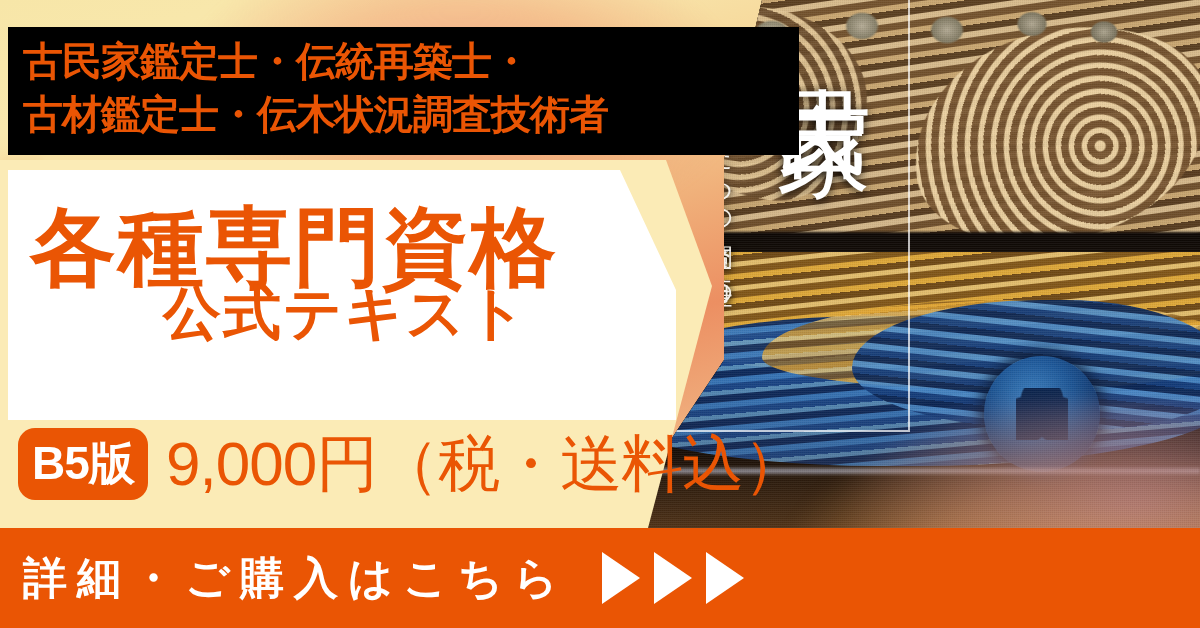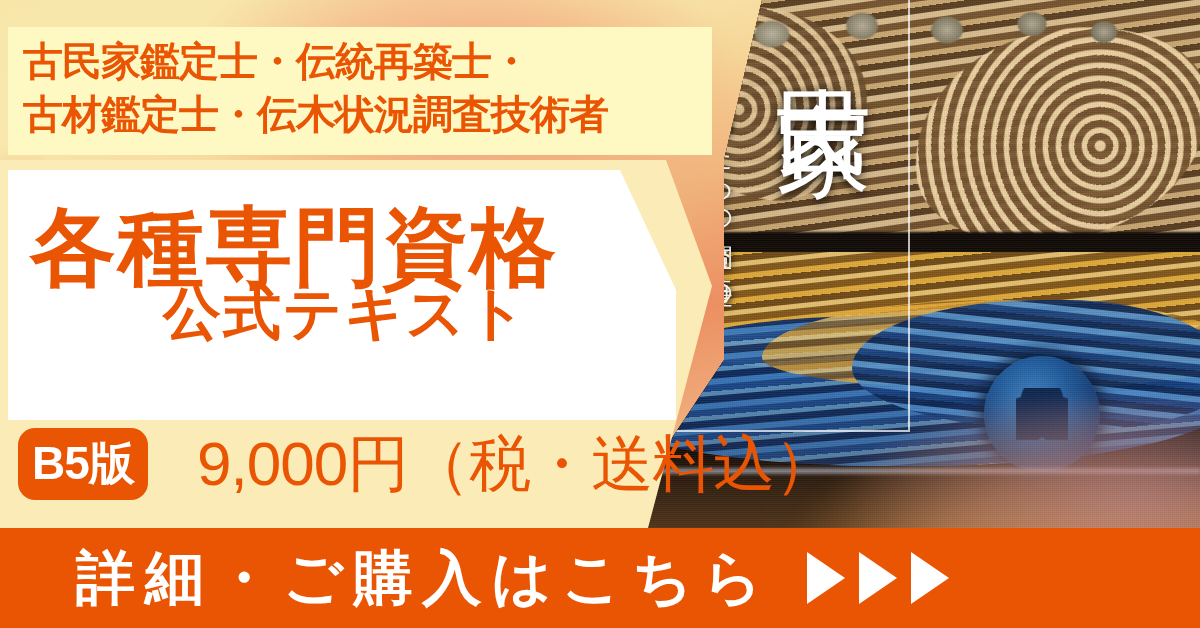--- a/index.html
+++ b/index.html
@@ -219,22 +219,22 @@
     background:#fbebb6;
     clip-path:polygon(0 0, 660px 0, 712px 150px, 712px 300px, 640px 528px, 0 528px);
   }
   .cream-panel.top-cut{
     clip-path:polygon(0 160px, 666px 160px, 712px 286px, 648px 528px, 0 528px);
     top:0;height:528px;
   }
 
   
   .box1{
-    position:absolute;left:8px;top:27px;width:704px;height:128px;
-    background:#fef9c3;
+    position:absolute;left:8px;top:27px;width:791px;height:128px;
+    background:#000000;
   }
   .box1 .line{
     color:#ea5504;font-weight:700;
     font-size:40px;line-height:1.33;letter-spacing:-1px;
     padding-left:15px;white-space:nowrap;
   }
   .box1 .l1{padding-top:8px;}
 
   
   .box2{
@@ -252,31 +252,31 @@
   .badge{
     position:absolute;left:18px;top:428px;width:130px;height:72px;
     background:#ea5504;color:#fff;font-weight:700;font-size:46px;
     display:flex;align-items:center;justify-content:center;letter-spacing:-1px;
     white-space:nowrap;
     border-radius:17px;
   }
   .price{
     position:absolute;left:166px;top:430px;
     color:#ea5504;font-size:62px;font-weight:400;line-height:1.1;
-    letter-spacing:-1px;white-space:nowrap;margin-left:31px;
+    letter-spacing:-1px;white-space:nowrap;
   }
 
   
   .cta{
     position:absolute;left:0;top:528px;width:1200px;height:100px;
     background:#ea5504;display:flex;align-items:center;
   }
   .cta-text{
-    color:#ffffff;font-weight:700;font-size:59px;letter-spacing:10px;
-    margin-left:76px;white-space:nowrap;line-height:1;
+    color:#ffffff;font-weight:700;font-size:44px;letter-spacing:10px;
+    margin-left:23px;white-space:nowrap;line-height:1;
   }
   .cta-arrows{
     display:flex;align-items:center;gap:14px;margin-left:34px;
   }
   .arrow{
     width:0;height:0;
     border-top:26px solid transparent;
     border-bottom:26px solid transparent;
     border-left:38px solid #ffffff;
   }

